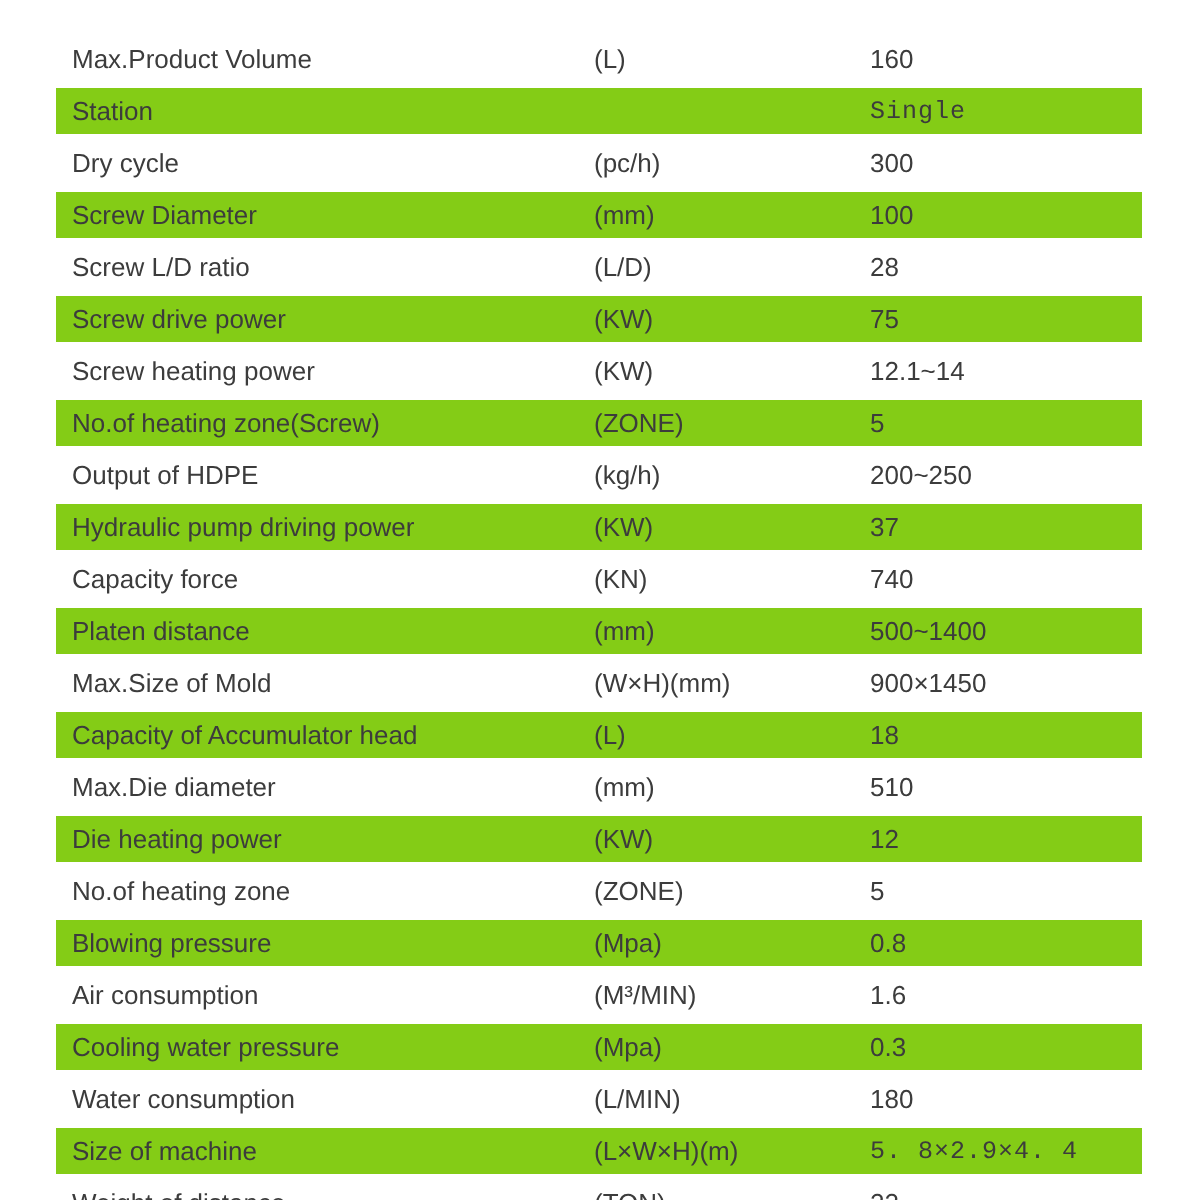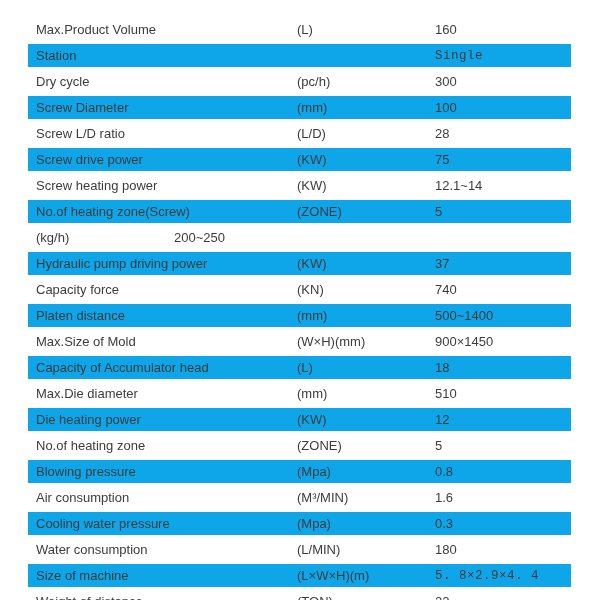--- a/index.html
+++ b/index.html
@@ -23,21 +23,21 @@
     margin-left: 28px;
     width: 543px;
   }
   .row {
     display: flex;
     align-items: center;
     height: 26px;
     box-sizing: border-box;
   }
   .row.shaded {
-    background-color: #0ea5e9;
+    background-color: #84cc16;
     background-clip: padding-box;
     border-top: 2px solid #ffffff;
     border-bottom: 1px solid #ffffff;
   }
   .cell {
     font-size: 13px;
     color: #3c3c3c;
     white-space: nowrap;
     overflow: hidden;
     box-sizing: border-box;
@@ -99,20 +99,21 @@
     <div class="cell value">12.1~14</div>
   </div>
 
   <div class="row shaded">
     <div class="cell label">No.of heating zone(Screw)</div>
     <div class="cell unit">(ZONE)</div>
     <div class="cell value">5</div>
   </div>
 
   <div class="row">
+    <div class="cell label">Output of HDPE</div>
     <div class="cell unit">(kg/h)</div>
     <div class="cell value">200~250</div>
   </div>
 
   <div class="row shaded">
     <div class="cell label">Hydraulic pump driving power</div>
     <div class="cell unit">(KW)</div>
     <div class="cell value">37</div>
   </div>
 

